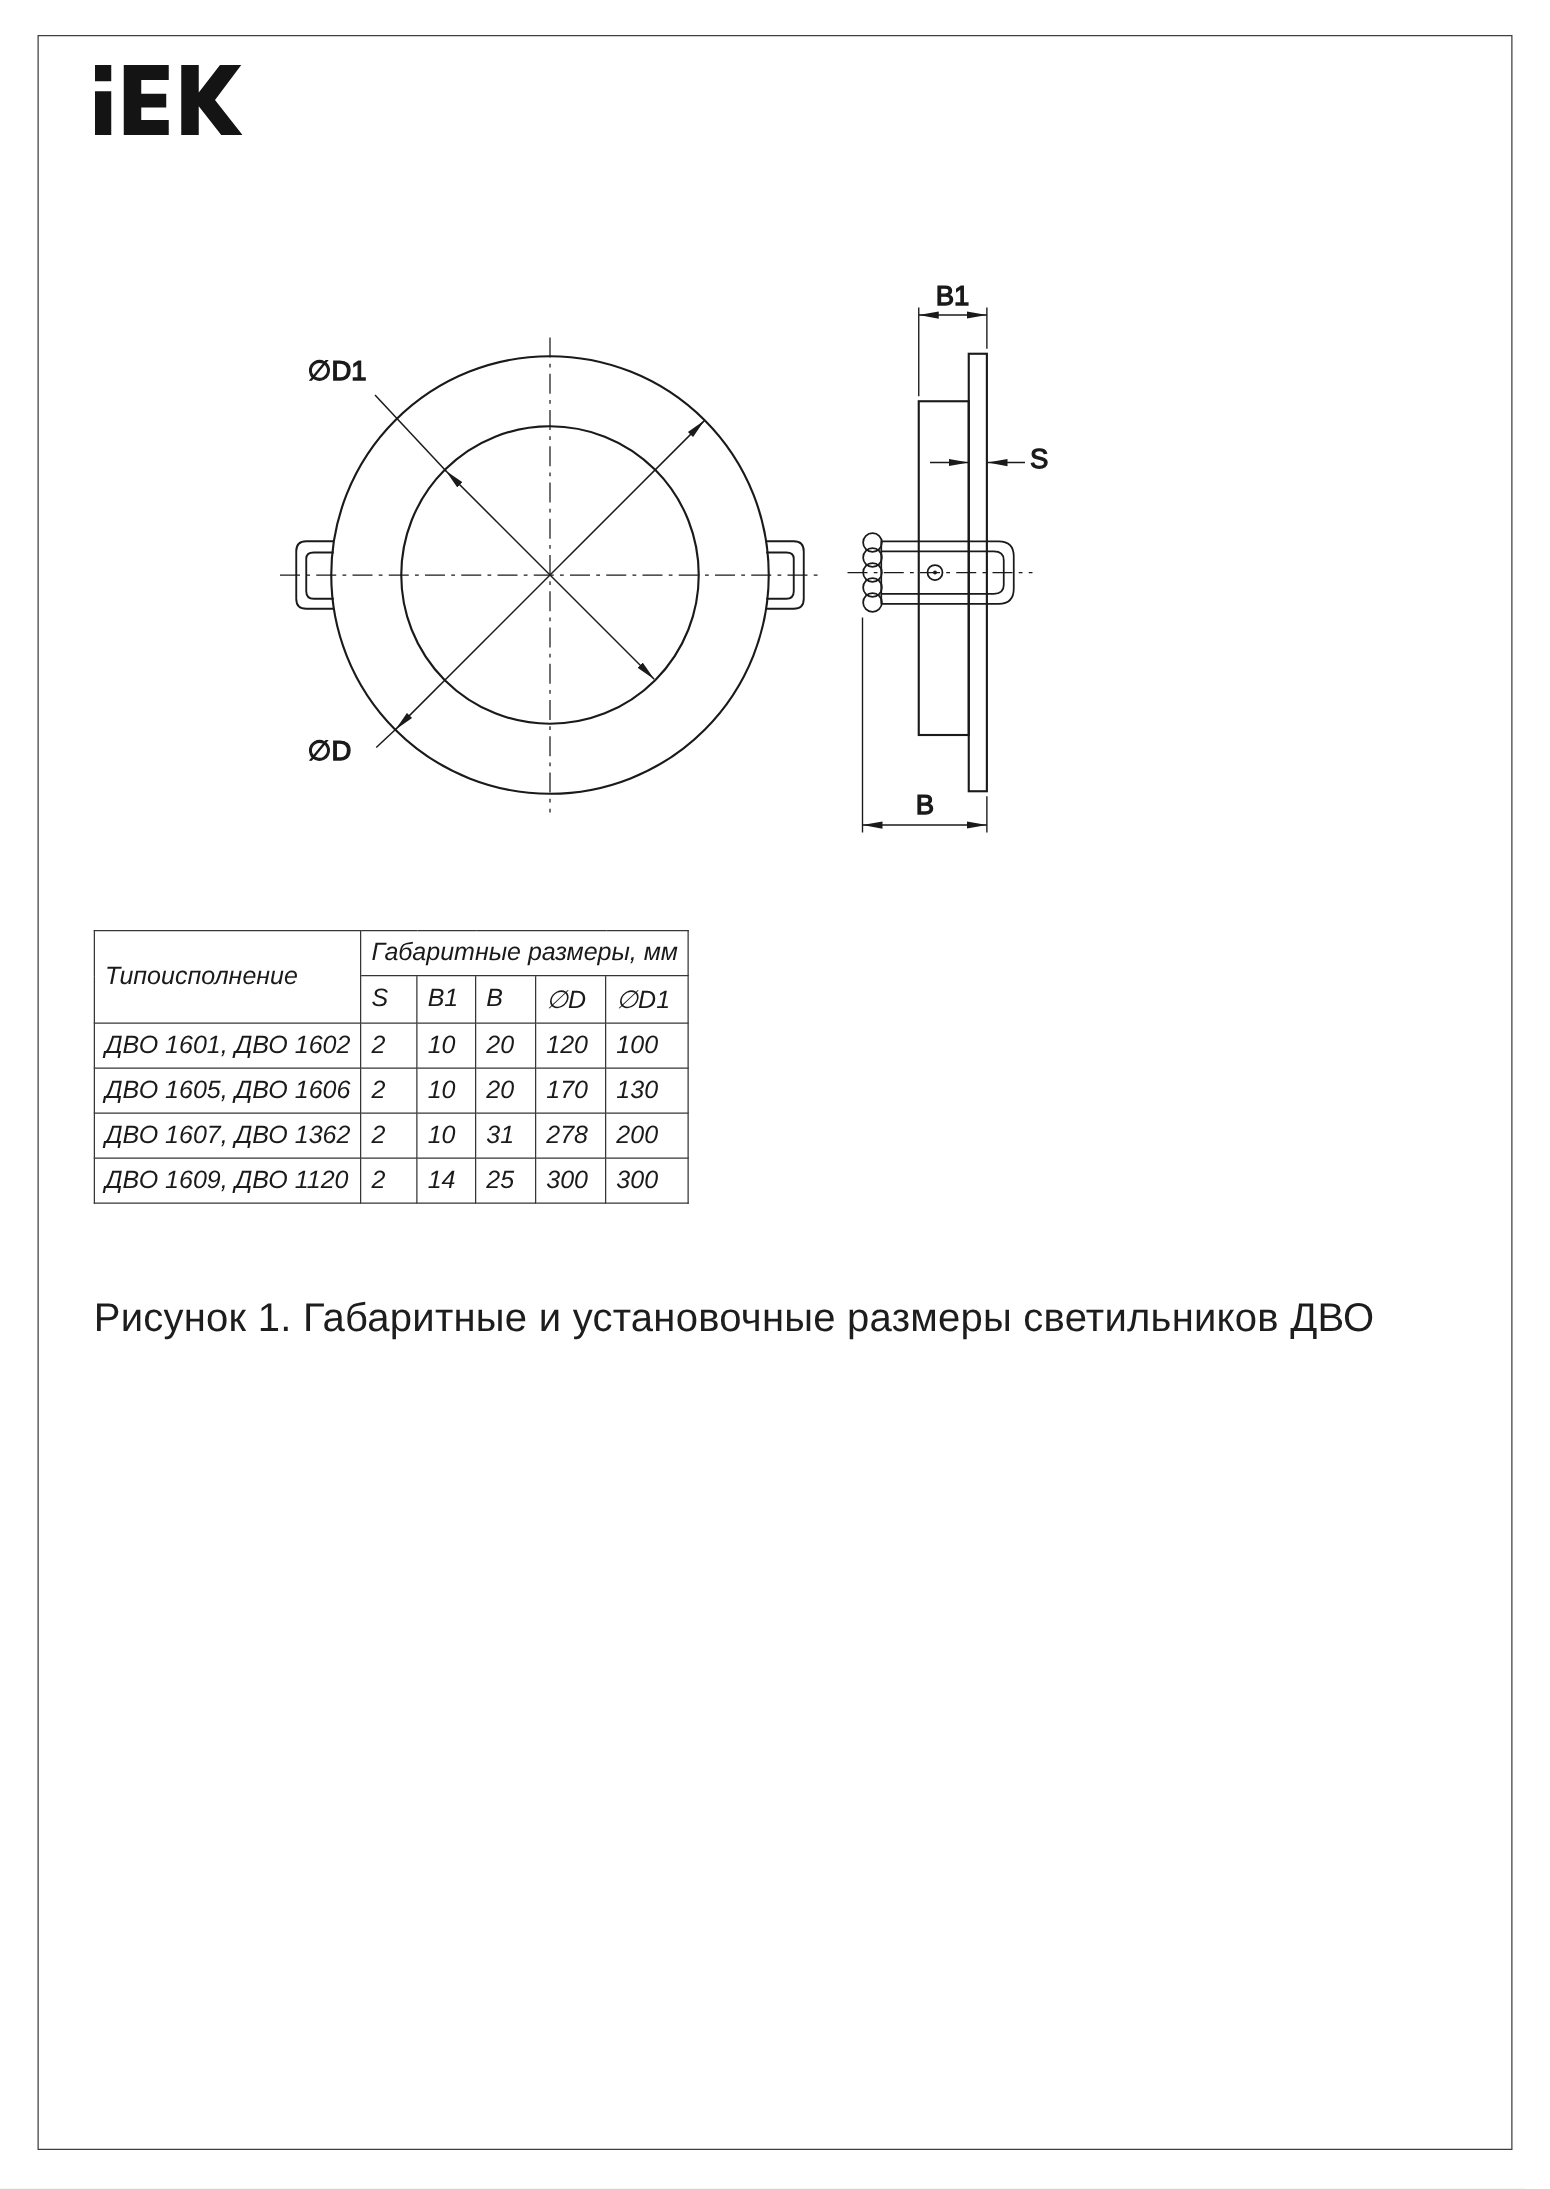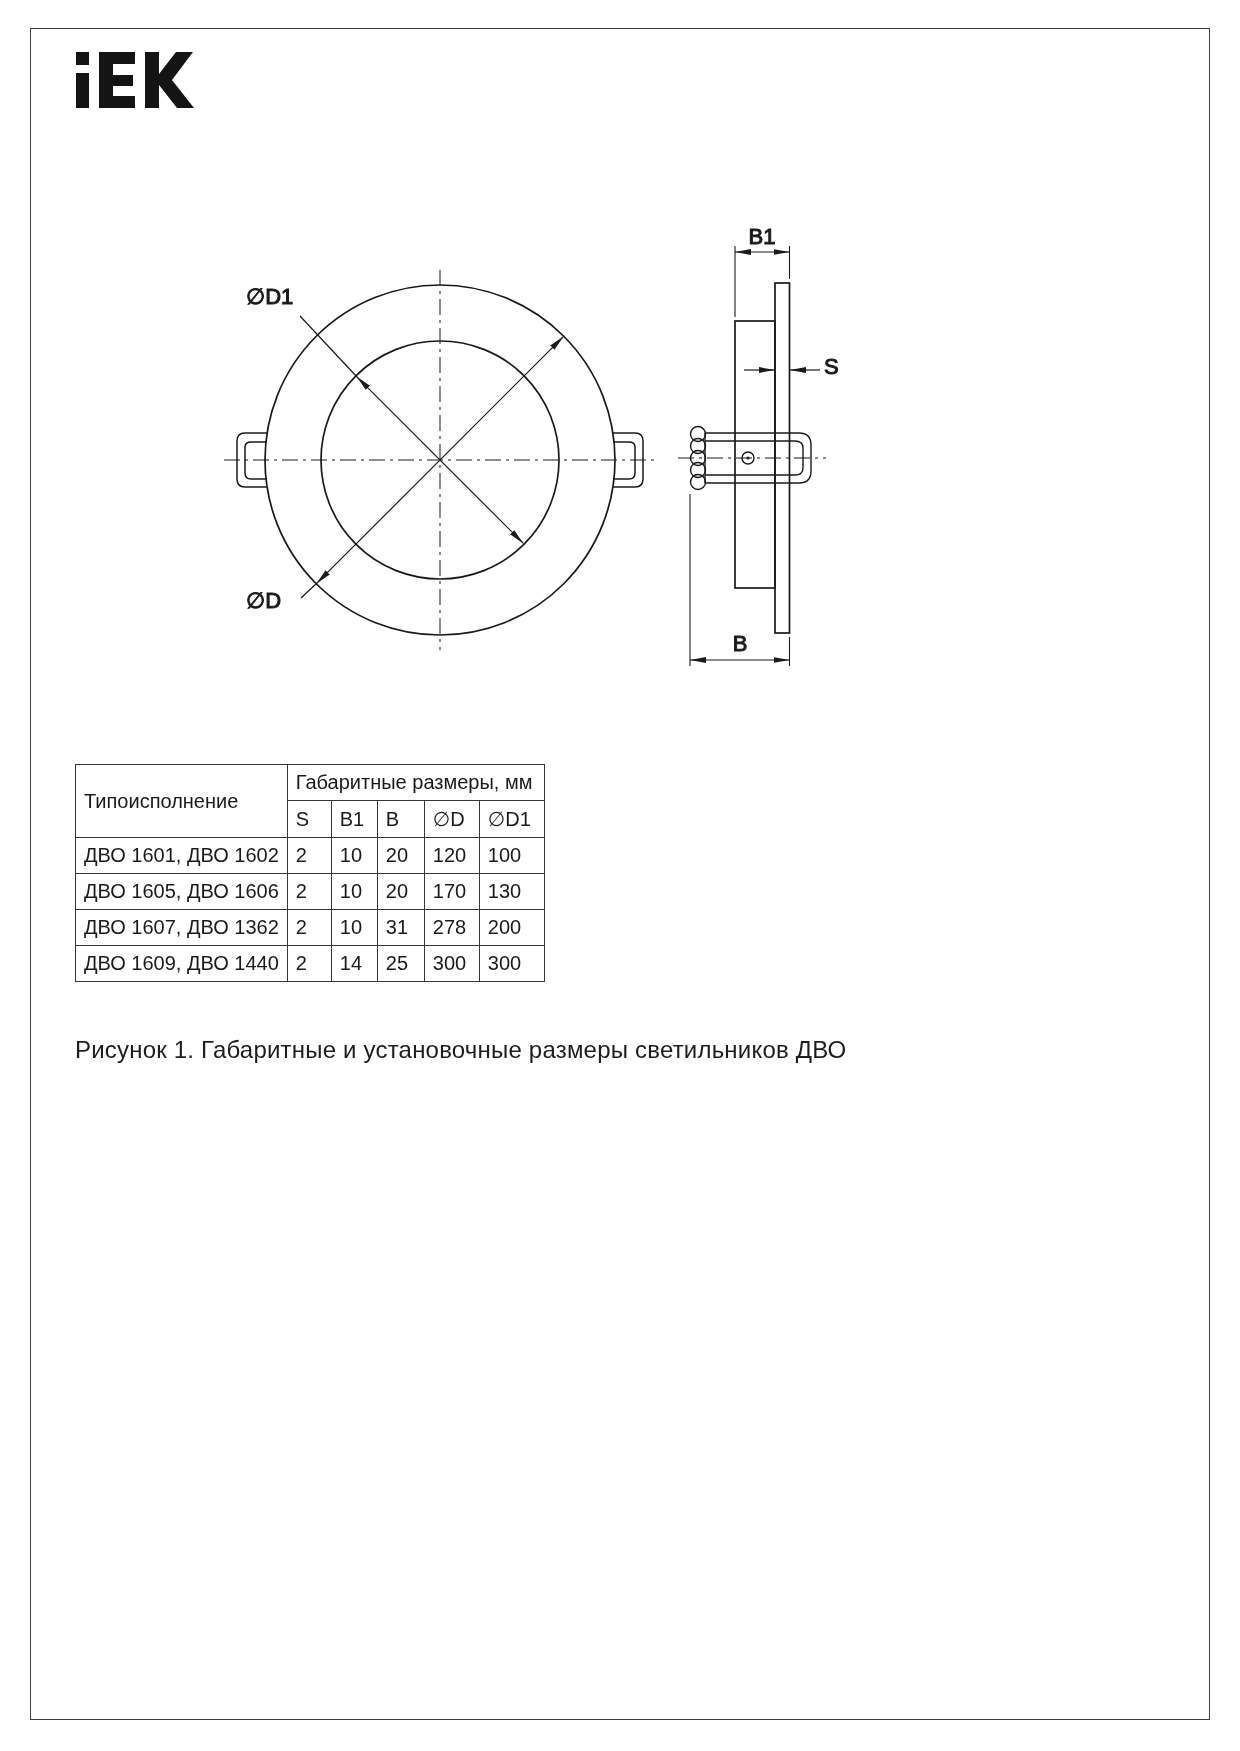--- a/index.html
+++ b/index.html
@@ -12,32 +12,32 @@
     position:absolute; left:30px; top:28px; width:1180px; height:1692px;
     border:1.6px solid #3f3f3f; box-sizing:border-box; pointer-events:none;
   }
   .logo { position:absolute; left:76px; top:52px; width:118px; height:56px; }
   .logo path, .logo rect { fill:#141414; }
 
   .drawing { position:absolute; left:0; top:0; width:1240px; height:740px; }
   .dim-label { font-family:"Liberation Sans", sans-serif; font-size:22px; fill:#1a1a1a; }
 
   .dims-table {
-    position:absolute; left:75px; top:764px;
-    border-collapse:collapse; table-layout:fixed;
+    position:absolute; left:75px; top:744px;
+    border-collapse:collapse; table-layout:fixed;font-style:italic;
   }
   .dims-table th, .dims-table td {
     border:1.5px solid #363636; font-weight:400; font-size:20px; color:#1a1a1a;
     text-align:left; vertical-align:middle; padding:6px 8px; white-space:nowrap;
     overflow:hidden; box-sizing:border-box;
   }
 
   .caption {
     position:absolute; left:75px; top:1036px;
-    font-size:24px; color:#1d1d1d; letter-spacing:0.2px;
+    font-size:32px; color:#1d1d1d; letter-spacing:0.2px;
   }
 </style>
 </head>
 <body>
 
 <div class="page">
 
   <div class="frame"></div>
 
   <svg class="logo" viewBox="0 0 118 56" role="img" aria-label="IEK">
@@ -169,21 +169,21 @@
       </tr>
       <tr>
         <td>ДВО 1607, ДВО 1362</td>
         <td>2</td>
         <td>10</td>
         <td>31</td>
         <td>278</td>
         <td>200</td>
       </tr>
       <tr>
-        <td>ДВО 1609, ДВО 1440</td>
+        <td>ДВО 1609, ДВО 1120</td>
         <td>2</td>
         <td>14</td>
         <td>25</td>
         <td>300</td>
         <td>300</td>
       </tr>
     </tbody>
   </table>
 
   <div class="caption">Рисунок 1. Габаритные и установочные размеры светильников ДВО</div>

